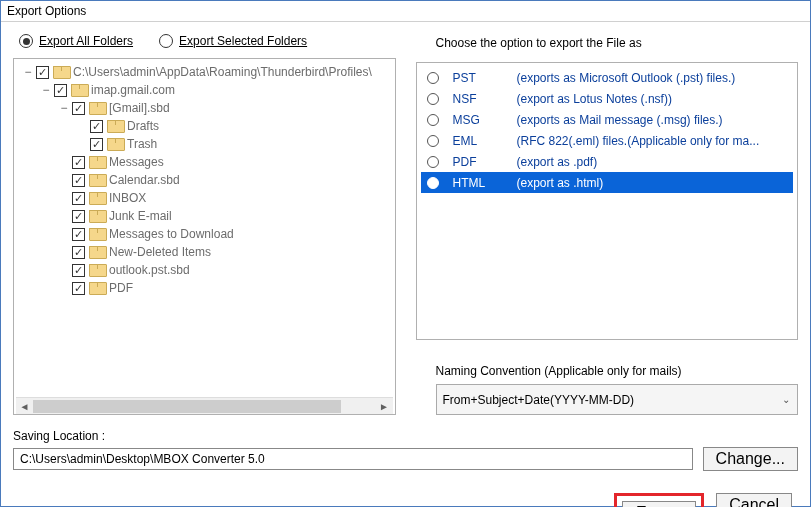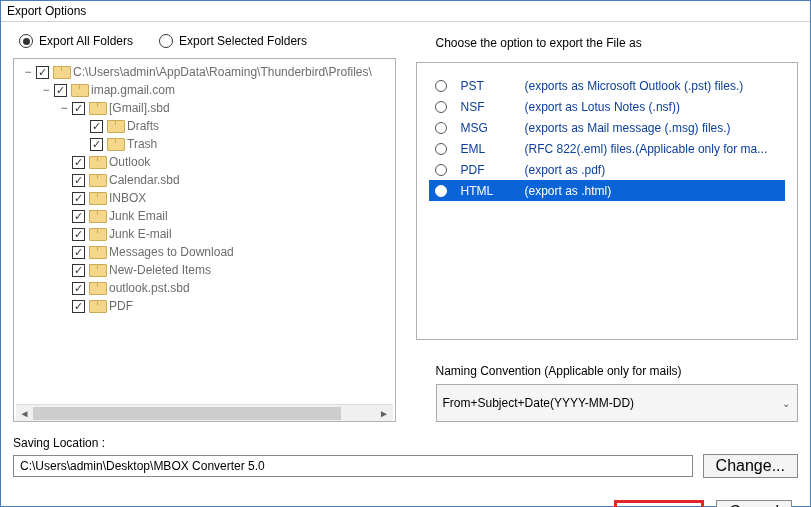--- a/index.html
+++ b/index.html
@@ -28,20 +28,21 @@
     display: flex;
     padding: 6px 12px 4px 12px;
     gap: 20px;
   }
   .left-col { flex: 1; display: flex; flex-direction: column; }
   .right-col { flex: 1; display: flex; flex-direction: column; }
   .radiorow {
     display: flex; gap: 26px;
     padding: 6px 6px 10px 6px;
     align-items: center;
+    text-decoration: underline;
   }
   .radiorow label { display: flex; align-items: center; gap: 6px; cursor: pointer; }
   .radio-ind {
     width: 14px; height: 14px; border: 1px solid #333; border-radius: 50%;
     display: inline-flex; align-items: center; justify-content: center;
   }
   .radio-ind.selected::after {
     content: ""; width: 7px; height: 7px; border-radius: 50%; background: #333;
   }
   .tree-box {
@@ -124,21 +125,21 @@
   .tree-row .label { }
   .indent { display:inline-block; }
 
   .right-header {
     padding: 8px 0 12px 20px;
     font-size: 12px;
   }
   .format-box {
     border: 1px solid #b0b0b0;
     height: 278px;
-    padding: 12px;
+    padding: 4px;
     overflow: hidden;
   }
   .fmt-row {
     display: flex; align-items: center;
     height: 21px;
     padding: 0 6px;
     font-size: 12px;
     color: #0b3f9b;
     gap: 4px;
     cursor: pointer;
@@ -152,21 +153,21 @@
     display: inline-flex; align-items:center; justify-content:center; margin-right: 10px;
   }
   .fmt-row.selected .fmt-radio { border-color: #fff; }
   .fmt-row.selected .fmt-radio::after { content:""; width:6px; height:6px; border-radius:50%; background:#fff; }
   .fmt-name { width: 60px; }
   .fmt-desc { flex: 1; overflow: hidden; text-overflow: ellipsis; white-space: nowrap; }
 
   .naming-block { margin-top: 24px; padding-left: 20px; }
   .naming-label { margin-bottom: 6px; }
   .naming-select {
-    width: 362px; height: 38px;
+    width: 362px; height: 31px;
     border: 1px solid #aaa;
     background: #f5f5f5;
     display: flex; align-items: center; justify-content: space-between;
     padding: 0 6px;
     font-size: 12px;
     cursor: pointer;
   }
   .naming-select .chev { color:#555; font-size:10px; }
 
   .save-row {
@@ -253,42 +254,35 @@
               <span class="toggle"></span>
               <span class="chk checked"></span>
               <span class="folder-ico"></span>
               <span class="label">Trash</span>
             </div>
             <div class="tree-row">
               <span class="indent" style="width: 42px;"></span>
               <span class="toggle"></span>
               <span class="chk checked"></span>
               <span class="folder-ico"></span>
-              <span class="label">Outlook</span>
+              <span class="label">Messages</span>
             </div>
             <div class="tree-row">
               <span class="indent" style="width: 42px;"></span>
               <span class="toggle"></span>
               <span class="chk checked"></span>
               <span class="folder-ico"></span>
               <span class="label">Calendar.sbd</span>
             </div>
             <div class="tree-row">
               <span class="indent" style="width: 42px;"></span>
               <span class="toggle"></span>
               <span class="chk checked"></span>
               <span class="folder-ico"></span>
               <span class="label">INBOX</span>
-            </div>
-            <div class="tree-row">
-              <span class="indent" style="width: 42px;"></span>
-              <span class="toggle"></span>
-              <span class="chk checked"></span>
-              <span class="folder-ico"></span>
-              <span class="label">Junk Email</span>
             </div>
             <div class="tree-row">
               <span class="indent" style="width: 42px;"></span>
               <span class="toggle"></span>
               <span class="chk checked"></span>
               <span class="folder-ico"></span>
               <span class="label">Junk E-mail</span>
             </div>
             <div class="tree-row">
               <span class="indent" style="width: 42px;"></span>

